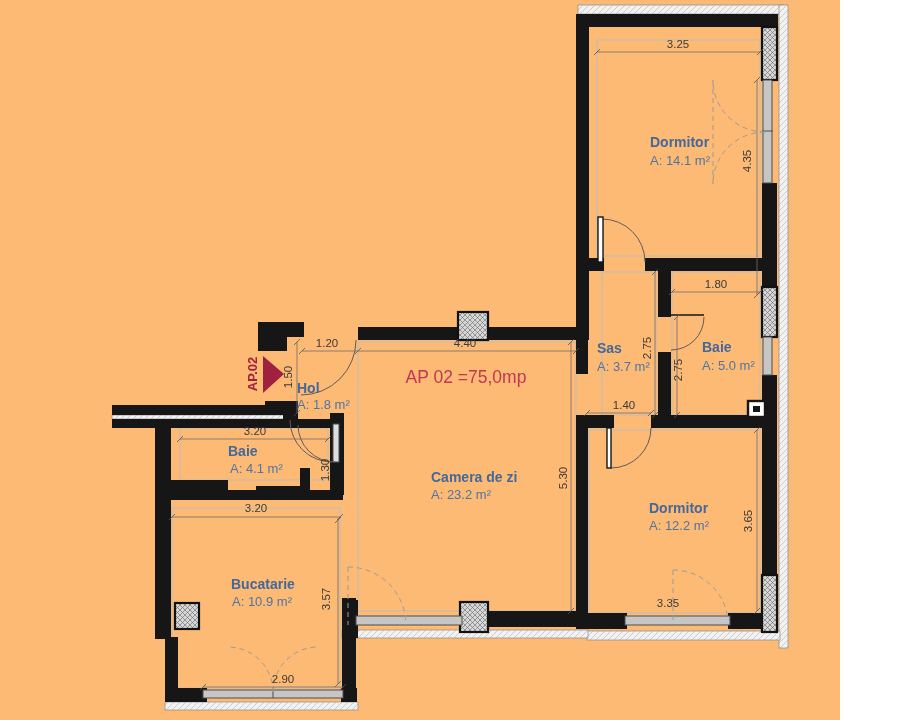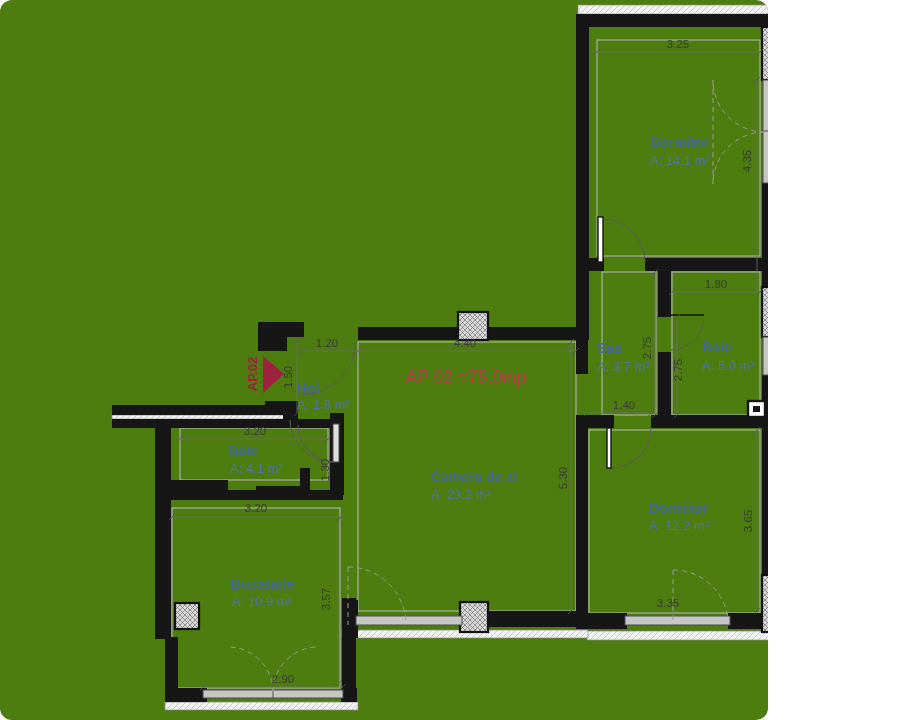--- a/index.html
+++ b/index.html
@@ -1,17 +1,17 @@
 <!DOCTYPE html>
 <html><head>
 <meta charset="utf-8">
 <style>
   html,body{margin:0;padding:0;background:#ffffff;}
-  .stage{position:relative;width:768px;height:720px;background:#4d7c0f;overflow:hidden;
-         font-family:"Liberation Sans", sans-serif;border-radius:12px;}
+  .stage{position:relative;width:840px;height:720px;background:#fdba74;overflow:hidden;
+         font-family:"Liberation Sans", sans-serif;}
   svg{position:absolute;left:0;top:0;}
   text{font-family:"Liberation Sans", sans-serif;}
   .room-name{font-weight:bold;font-size:14px;fill:#44689a;}
   .room-area{font-size:13px;fill:#4f74a5;}
   .dim{font-size:11.5px;fill:#3a3a3a;}
   .title{font-size:17.5px;fill:#c23652;}
   .marker{font-size:13px;font-weight:bold;fill:#a02040;}
 </style>
 </head>
 <body>

